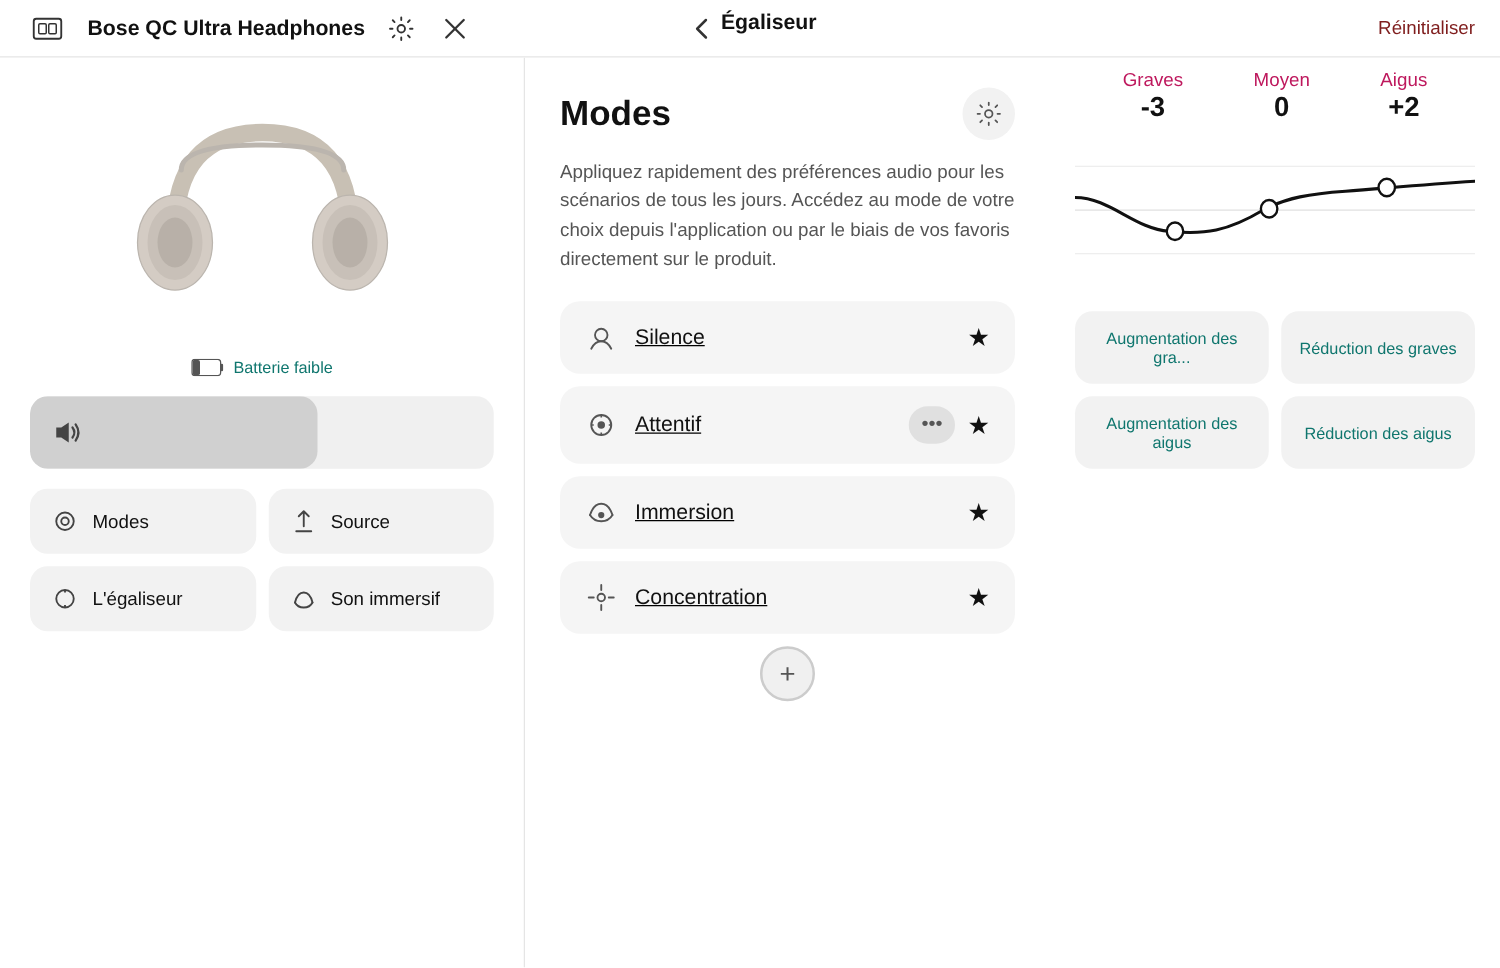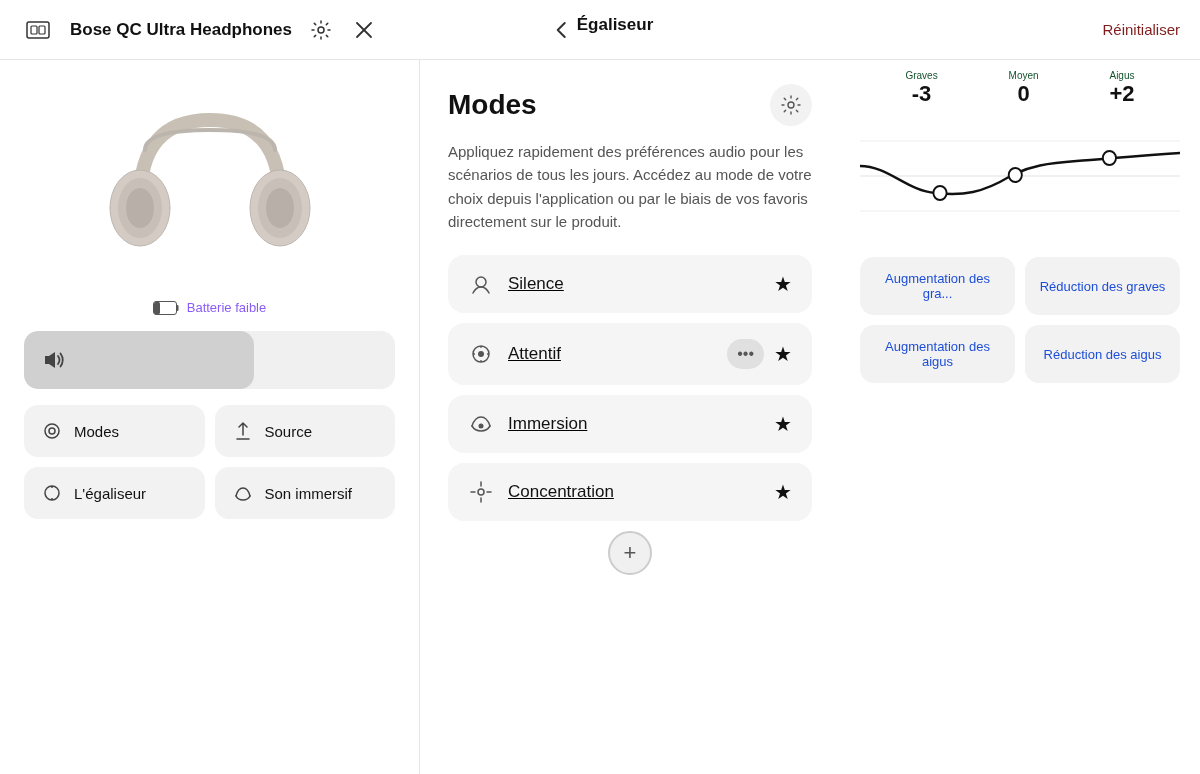--- a/index.html
+++ b/index.html
@@ -12,21 +12,21 @@
       display: flex;
       flex-direction: column;
     }
 
     
     .top-nav {
       display: flex;
       align-items: center;
       padding: 12px 20px;
       border-bottom: 1px solid #e5e5e5;
-      height: 60px;
+      height: 46px;
       position: relative;
     }
     .nav-left {
       display: flex;
       align-items: center;
       gap: 14px;
       flex: 1;
     }
     .nav-center {
       position: absolute;
@@ -92,21 +92,21 @@
       justify-content: center;
     }
     .battery-row {
       display: flex;
       align-items: center;
       gap: 8px;
       margin-bottom: 16px;
     }
     .battery-label {
       font-size: 13px;
-      color: #8b5cf6;
+      color: #0f766e;
     }
     
     .volume-bar-container {
       width: 100%;
       height: 58px;
       border-radius: 14px;
       background: #f0f0f0;
       overflow: hidden;
       margin-bottom: 16px;
       position: relative;
@@ -245,22 +245,22 @@
     .eq-labels-row {
       display: flex;
       justify-content: space-around;
       padding: 0 10px;
       margin-bottom: 4px;
     }
     .eq-label-col {
       text-align: center;
     }
     .eq-label-name {
-      font-size: 10px;
-      color: #14532d;
+      font-size: 15px;
+      color: #be185d;
     }
     .eq-label-value {
       font-size: 22px;
       font-weight: 700;
       color: #111;
     }
     .eq-chart-area {
       height: 130px;
       position: relative;
       margin-bottom: 16px;
@@ -274,21 +274,21 @@
       grid-template-columns: 1fr 1fr;
       gap: 10px;
     }
     .eq-preset-btn {
       background: #f2f2f2;
       border: none;
       border-radius: 14px;
       padding: 14px 12px;
       font-size: 13px;
       font-weight: 500;
-      color: #1d4ed8;
+      color: #0f766e;
       cursor: pointer;
       text-align: center;
     }
 
     .star-btn.filled { color: #111; }
   </style>
 </head>
 <body>
 
 <div class="top-nav">

